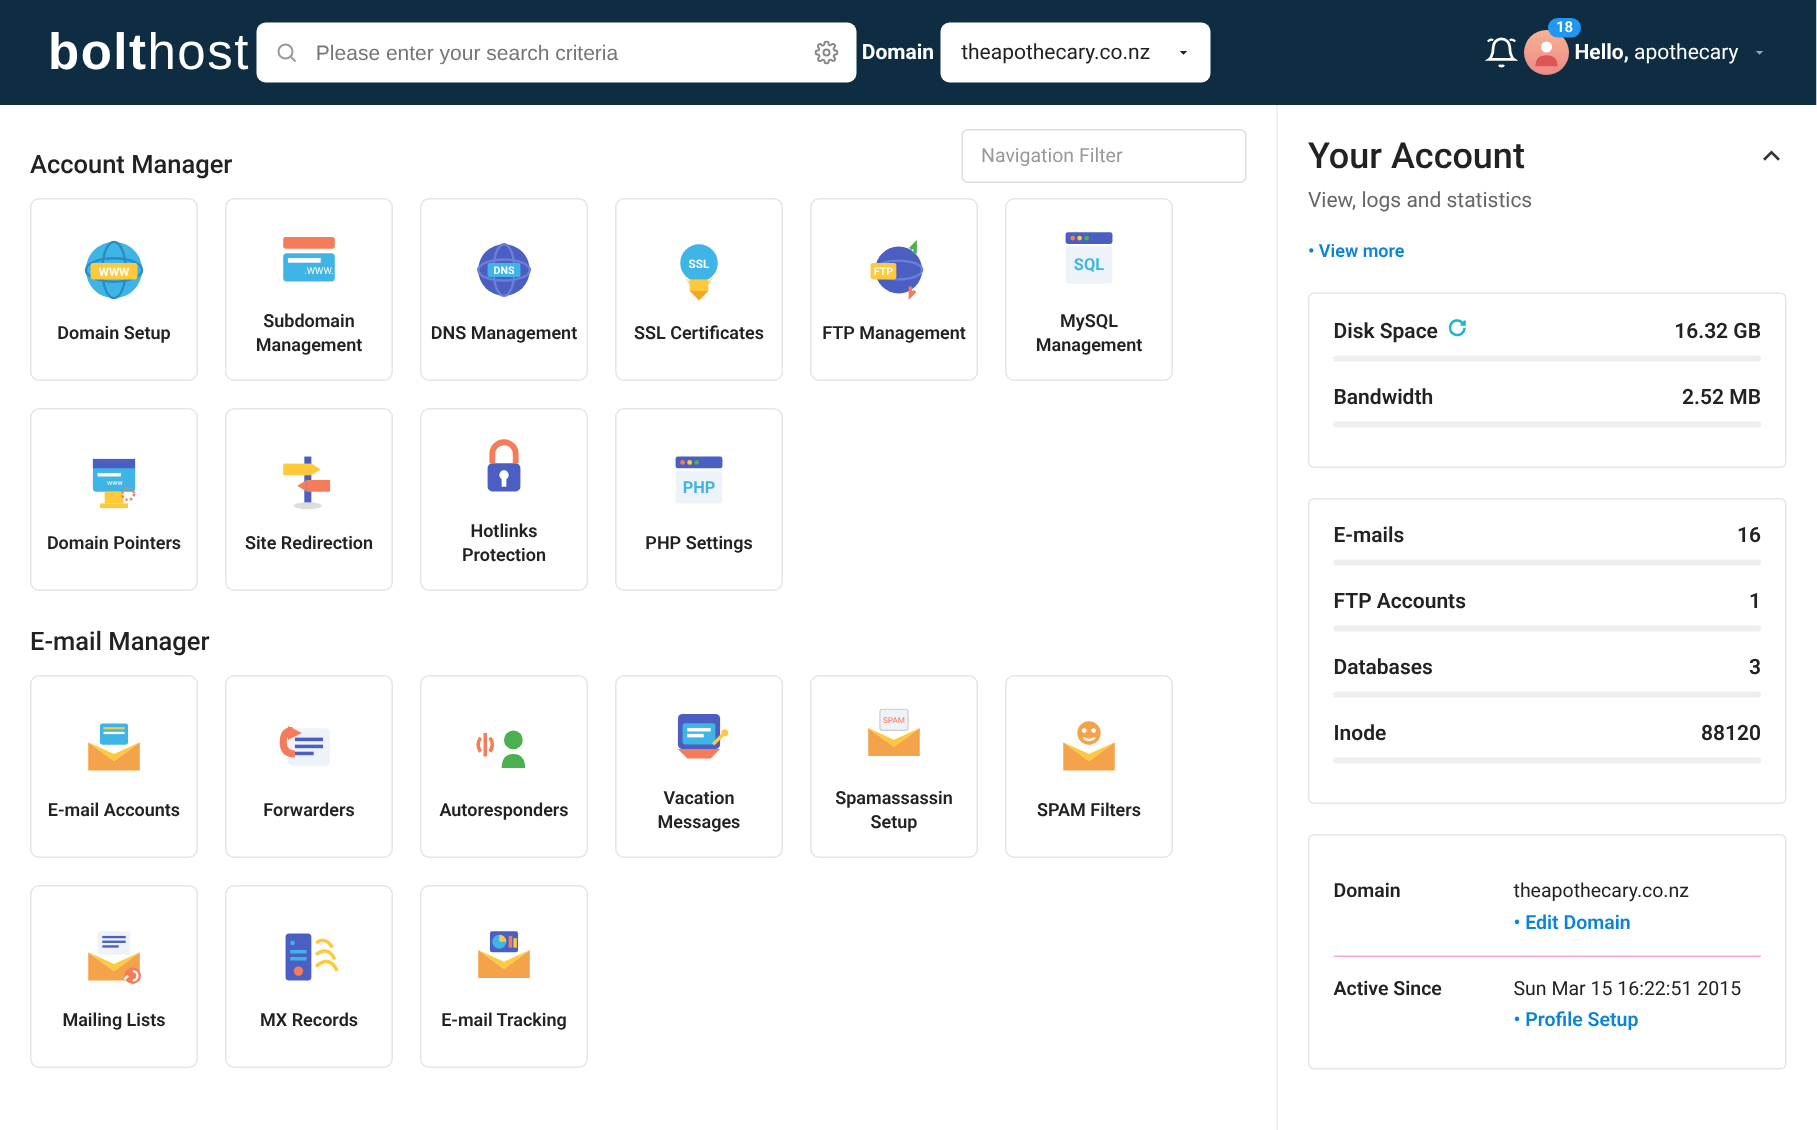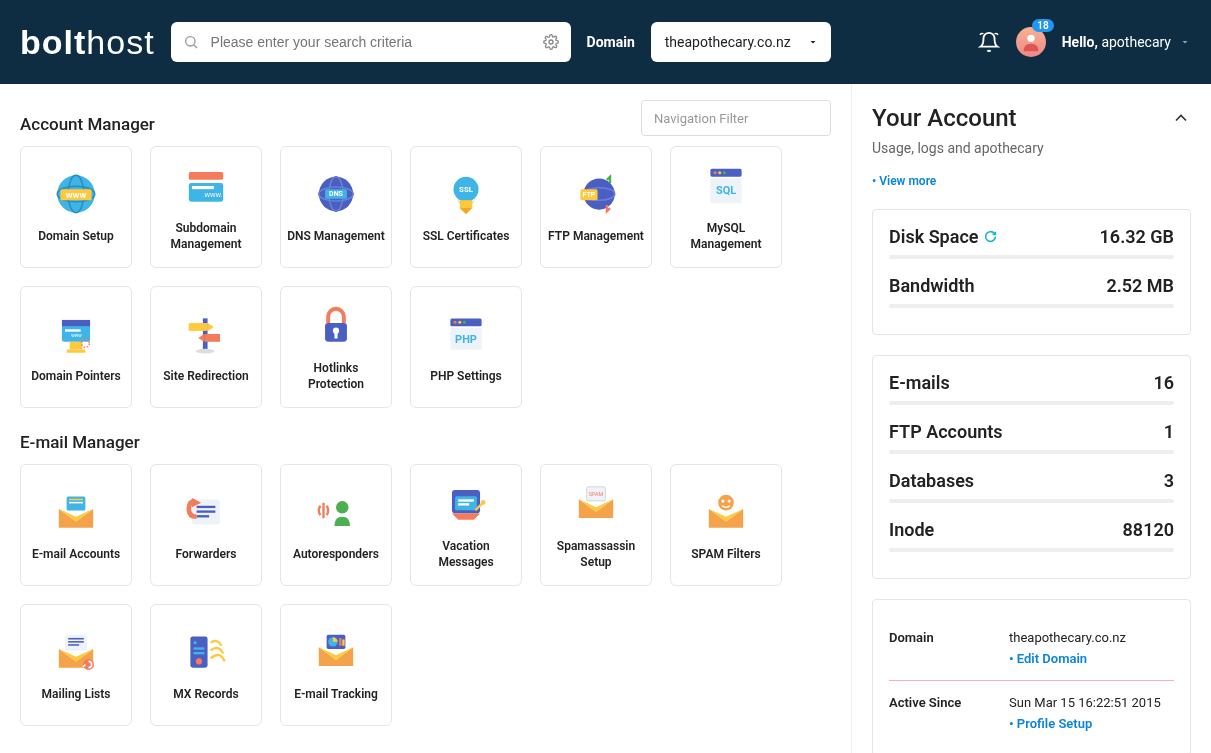--- a/index.html
+++ b/index.html
@@ -1,19 +1,19 @@
 <!DOCTYPE html>
 <html><head>
 <meta charset="utf-8">
 <style>
 * { margin: 0; padding: 0; box-sizing: border-box; }
 body { font-family: -apple-system, BlinkMacSystemFont, "Segoe UI", Roboto, "Helvetica Neue", Arial, sans-serif; background: #fff; color: #222; }
 
 
-.header { background: #0e2d42; height: 84px; display: flex; align-items: center; padding: 0 20px; gap: 16px; }
+.header { background: #0e2d42; height: 70px; display: flex; align-items: center; padding: 0 32px; gap: 4px; }
 .logo { color: #fff; font-size: 34px; font-weight: 300; letter-spacing: 1px; font-family: "Helvetica Neue", Arial, sans-serif; }
 .logo-bold { font-weight: 600; }
 .search-wrap { flex: 0 0 400px; position: relative; }
 .search-input { width: 100%; height: 40px; border-radius: 6px; border: none; padding: 0 40px; font-size: 14px; color: #0f172a; outline: none; }
 .search-icon { position: absolute; left: 12px; top: 50%; transform: translateY(-50%); color: #999; }
 .gear-icon { position: absolute; right: 12px; top: 50%; transform: translateY(-50%); color: #888; cursor: pointer; }
 .domain-label { color: #fff; font-weight: 700; font-size: 14px; }
 .domain-select { background: #fff; border-radius: 6px; height: 40px; padding: 0 40px 0 14px; font-size: 14px; display: flex; align-items: center; position: relative; cursor: pointer; min-width: 170px; }
 .domain-caret { position: absolute; right: 12px; top: 50%; transform: translateY(-50%); }
 .bell-wrap { margin-left: auto; color: #fff; cursor: pointer; }
@@ -37,21 +37,21 @@
 .card { width: 112px; height: 122px; border: 1px solid #e5e5e5; border-radius: 6px; display: flex; flex-direction: column; align-items: center; justify-content: center; gap: 10px; cursor: pointer; padding: 8px 6px; text-align: center; background: #fff; }
 .card-icon { width: 50px; height: 50px; display: flex; align-items: center; justify-content: center; }
 .card-label { font-size: 12px; font-weight: 600; line-height: 1.3; color: #222; }
 
 
 .side-head { display: flex; align-items: center; justify-content: space-between; }
 .side-title { font-size: 24px; font-weight: 500; }
 .side-sub { color: #666; font-size: 14px; margin: 8px 0 14px; }
 .view-more { color: #0b84d8; font-size: 12px; font-weight: 600; cursor: pointer; margin-top: 28px; }
 .panel { border: 1px solid #e5e5e5; border-radius: 4px; padding: 16px 16px 10px; margin-top: 20px; }
-.stat-row { display: flex; justify-content: space-between; align-items: flex-end; font-size: 18px; font-weight: 600; gap: 48px; }
+.stat-row { display: flex; justify-content: space-between; align-items: flex-end; font-size: 14px; font-weight: 600; gap: 48px; }
 .stat-bar { height: 4px; background: #eee; border-radius: 2px; margin: 8px 0 16px; }
 .refresh-ic { color: #19b7c6; margin-left: 6px; cursor: pointer; display:inline-flex; }
 .info-row { display: flex; padding: 14px 0; font-size: 13px; }
 .info-row + .info-row { border-top: 1px solid #f9a8d4; }
 .info-label { width: 120px; font-weight: 600; }
 .info-val { flex: 1; }
 .link { color: #0b84d8; font-weight: 600; cursor: pointer; font-size: 13px; margin-top: 6px; display: inline-block; }
 .chev { cursor: pointer; }
 
 svg { display: block; }
@@ -368,21 +368,21 @@
 
   <div class="sidebar">
     <div class="side-head">
       <div class="side-title">Your Account</div>
       <span class="chev">
         <svg width="20" height="20" viewBox="0 0 24 24" fill="none" stroke="#333" stroke-width="2">
             <polyline points="6 15 12 9 18 15"></polyline>
           </svg>
       </span>
     </div>
-    <div class="side-sub">Usage, logs and apothecary</div>
+    <div class="side-sub">View, logs and statistics</div>
     <span class="view-more">• View more</span>
 
     <div class="panel" id="panel-usage">
         <div class="stat-row">
           <span>Disk Space<span class="refresh-ic">
               <svg width="13" height="13" viewBox="0 0 24 24" fill="none" stroke="currentColor" stroke-width="3">
                 <path d="M21 12a9 9 0 1 1-3-6.7L21 8"></path>
                 <polyline points="21 3 21 8 16 8"></polyline>
               </svg>
             </span></span>

